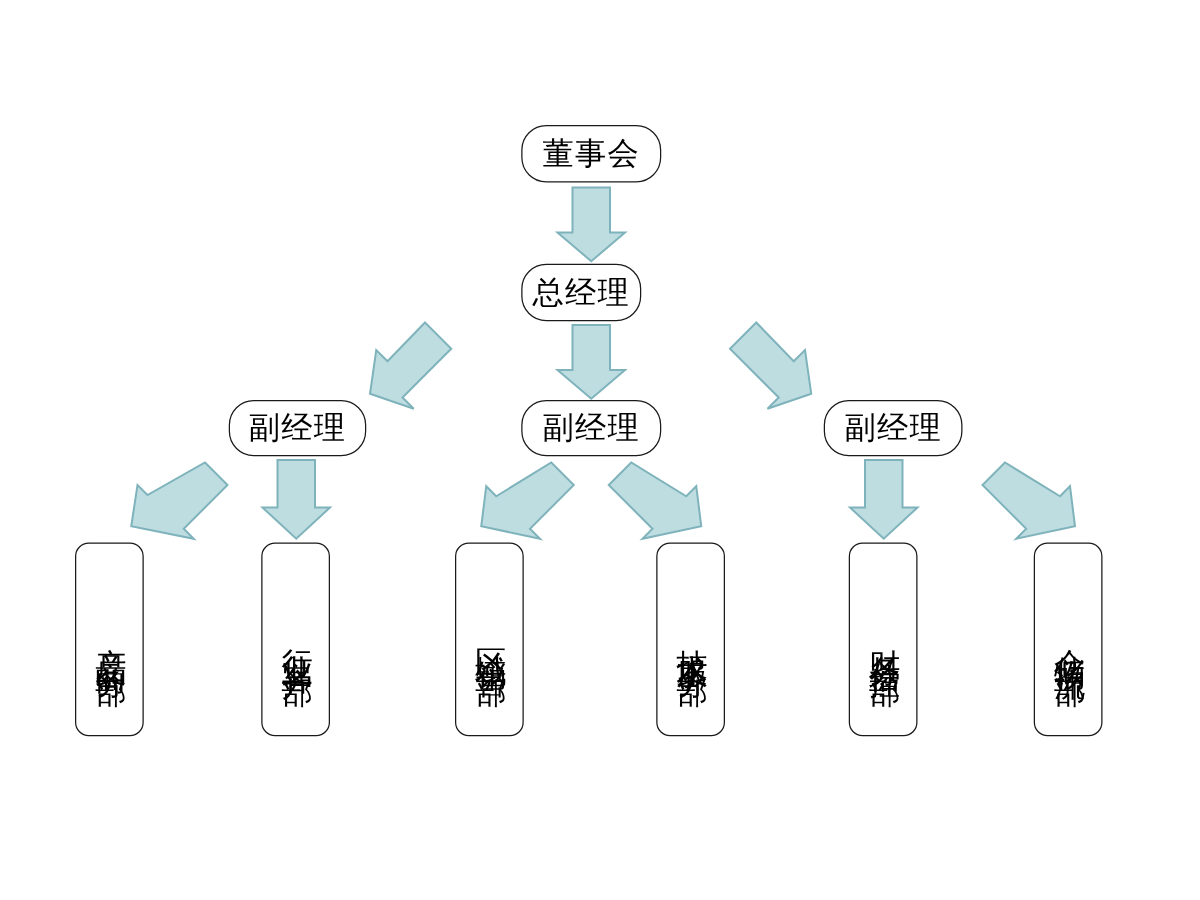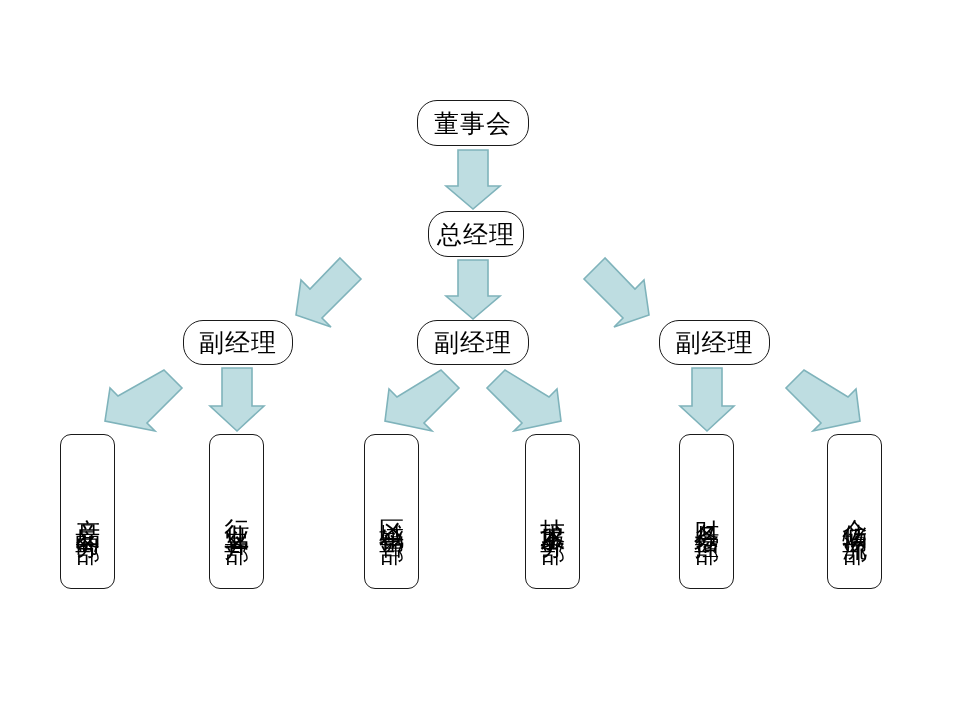--- a/index.html
+++ b/index.html
@@ -84,21 +84,21 @@
 
     <polygon points="692,368 722,368 722,406 734,406 707,431 680,406 692,406" fill="#bedde1" stroke="#7fb3bb" stroke-width="1.6" stroke-linejoin="miter"></polygon>
 
     <polygon points="804,370 786,388 821,423 813,431 860,421 856,389 848,397" fill="#bedde1" stroke="#7fb3bb" stroke-width="1.6" stroke-linejoin="miter"></polygon>
   </svg>
 
   <div class="node horizontal" style="left:417px; top:100px; width:112px; height:46px;">
     <span class="label">董事会</span>
   </div>
 
-  <div class="node horizontal" style="left:417px; top:211px; width:96px; height:46px;margin-left:11px;">
+  <div class="node horizontal" style="left:417px; top:211px; width:96px; height:46px;">
     <span class="label">总经理</span>
   </div>
 
   <div class="node horizontal" style="left:183px; top:320px; width:110px; height:45px;">
     <span class="label">副经理</span>
   </div>
   <div class="node horizontal" style="left:417px; top:320px; width:112px; height:45px;">
     <span class="label">副经理</span>
   </div>
   <div class="node horizontal" style="left:659px; top:320px; width:111px; height:45px;">

